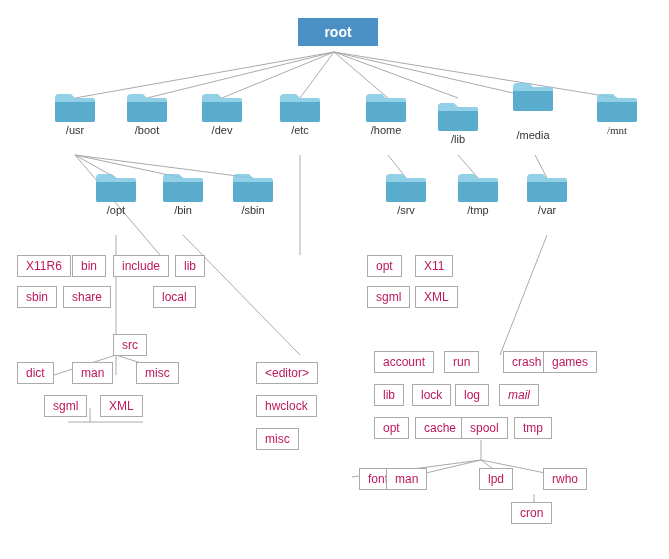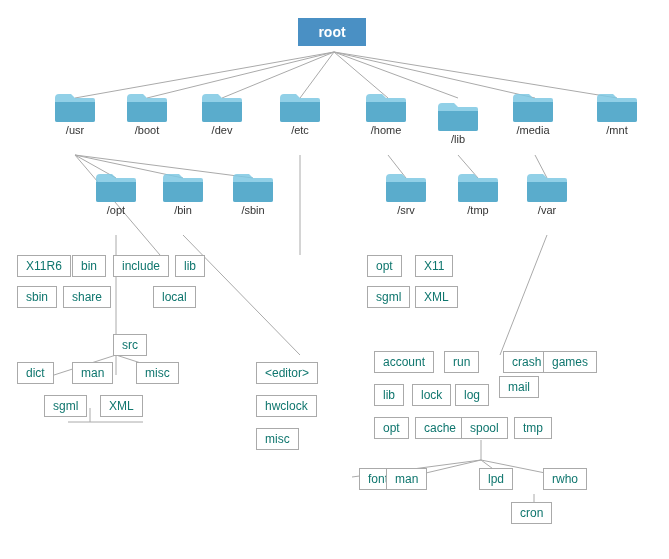--- a/index.html
+++ b/index.html
@@ -19,21 +19,21 @@
       height: 559px;
       pointer-events: none;
     }
     .node-box {
       position: absolute;
       border: 1px solid #aaa;
       background: #fff;
       padding: 3px 8px;
       text-align: center;
       font-size: 12px;
-      color: #0f766e;
+      color: #be185d;
       white-space: nowrap;
     }
     .root-box {
       position: absolute;
       border: 2px solid #4a90c4;
       background: #4a90c4;
       color: #fff;
       font-weight: bold;
       padding: 4px 16px;
       font-size: 14px;
@@ -94,21 +94,21 @@
 
   <line x1="481" y1="440" x2="481" y2="460" stroke="#aaa" stroke-width="1"></line>
   <line x1="481" y1="460" x2="352" y2="477" stroke="#aaa" stroke-width="1"></line>
   <line x1="481" y1="460" x2="409" y2="477" stroke="#aaa" stroke-width="1"></line>
   <line x1="481" y1="460" x2="504" y2="477" stroke="#aaa" stroke-width="1"></line>
   <line x1="481" y1="460" x2="565" y2="477" stroke="#aaa" stroke-width="1"></line>
 
   <line x1="534" y1="494" x2="534" y2="508" stroke="#aaa" stroke-width="1"></line>
 </svg>
 
-<div class="root-box" style="left:298px; top:18px; width:68px;">root</div>
+<div class="root-box" style="left:298px; top:18px; width:80px;">root</div>
 
 <div class="folder" style="left:53px; top:88px;">
   <svg class="folder-icon" viewBox="0 0 44 36" fill="none" xmlns="http://www.w3.org/2000/svg">
     <path d="M2 10 Q2 6 6 6 L18 6 L22 10 L40 10 Q42 10 42 12 L42 32 Q42 34 40 34 L4 34 Q2 34 2 32Z" fill="#7ec8e3" opacity="0.85"></path>
     <path d="M2 14 L42 14 L42 32 Q42 34 40 34 L4 34 Q2 34 2 32Z" fill="#5aaccc"></path>
   </svg>
   <span>/usr</span>
 </div>
 
 <div class="folder" style="left:125px; top:88px;">
@@ -144,29 +144,29 @@
 </div>
 
 <div class="folder" style="left:436px; top:97px;">
   <svg class="folder-icon" viewBox="0 0 44 36" fill="none">
       <path d="M2 10 Q2 6 6 6 L18 6 L22 10 L40 10 Q42 10 42 12 L42 32 Q42 34 40 34 L4 34 Q2 34 2 32Z" fill="#7ec8e3" opacity="0.85"></path>
       <path d="M2 14 L42 14 L42 32 Q42 34 40 34 L4 34 Q2 34 2 32Z" fill="#5aaccc"></path>
     </svg>
   <span>/lib</span>
 </div>
 
-<div class="folder" style="left:511px; top:88px;">
+<div class="folder" style="left:511px; top:77px;gap:16px;">
   <svg class="folder-icon" viewBox="0 0 44 36" fill="none">
       <path d="M2 10 Q2 6 6 6 L18 6 L22 10 L40 10 Q42 10 42 12 L42 32 Q42 34 40 34 L4 34 Q2 34 2 32Z" fill="#7ec8e3" opacity="0.85"></path>
       <path d="M2 14 L42 14 L42 32 Q42 34 40 34 L4 34 Q2 34 2 32Z" fill="#5aaccc"></path>
     </svg>
   <span>/media</span>
 </div>
 
-<div class="folder" style="left:595px; top:88px;">
+<div class="folder" style="left:595px; top:88px;font-family:Liberation Serif, serif;">
   <svg class="folder-icon" viewBox="0 0 44 36" fill="none">
       <path d="M2 10 Q2 6 6 6 L18 6 L22 10 L40 10 Q42 10 42 12 L42 32 Q42 34 40 34 L4 34 Q2 34 2 32Z" fill="#7ec8e3" opacity="0.85"></path>
       <path d="M2 14 L42 14 L42 32 Q42 34 40 34 L4 34 Q2 34 2 32Z" fill="#5aaccc"></path>
     </svg>
   <span>/mnt</span>
 </div>
 
 <div class="folder" style="left:94px; top:168px;">
   <svg class="folder-icon" viewBox="0 0 44 36" fill="none">
       <path d="M2 10 Q2 6 6 6 L18 6 L22 10 L40 10 Q42 10 42 12 L42 32 Q42 34 40 34 L4 34 Q2 34 2 32Z" fill="#7ec8e3" opacity="0.85"></path>
@@ -242,21 +242,21 @@
 <div class="node-box" style="left:256px; top:428px;">misc</div>
 
 <div class="node-box" style="left:374px; top:351px;">account</div>
 <div class="node-box" style="left:444px; top:351px;">run</div>
 <div class="node-box" style="left:503px; top:351px;">crash</div>
 <div class="node-box" style="left:543px; top:351px;">games</div>
 
 <div class="node-box" style="left:374px; top:384px;">lib</div>
 <div class="node-box" style="left:412px; top:384px;">lock</div>
 <div class="node-box" style="left:455px; top:384px;">log</div>
-<div class="node-box" style="left:499px; top:376px;">mail</div>
+<div class="node-box" style="left:499px; top:384px;font-style:italic;">mail</div>
 
 <div class="node-box" style="left:374px; top:417px;">opt</div>
 <div class="node-box" style="left:415px; top:417px;">cache</div>
 <div class="node-box" style="left:461px; top:417px;">spool</div>
 <div class="node-box" style="left:514px; top:417px;">tmp</div>
 
 <div class="node-box" style="left:323px; top:468px;margin-left:36px;">fonts</div>
 <div class="node-box" style="left:386px; top:468px;">man</div>
 <div class="node-box" style="left:479px; top:468px;">lpd</div>
 <div class="node-box" style="left:543px; top:468px;">rwho</div>

